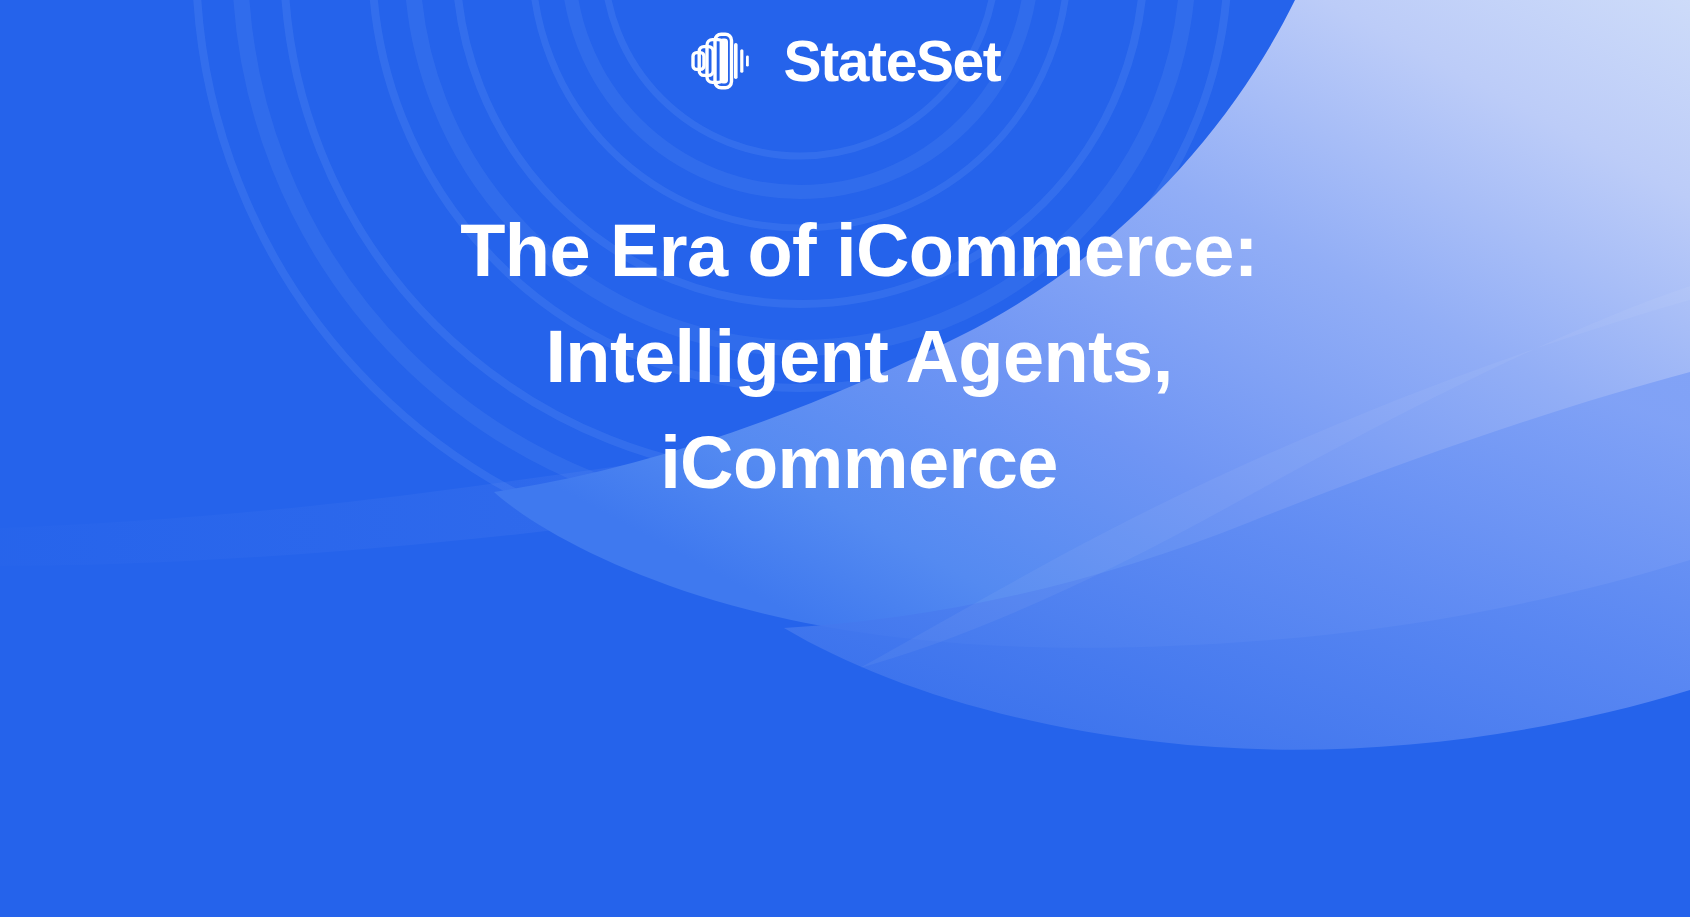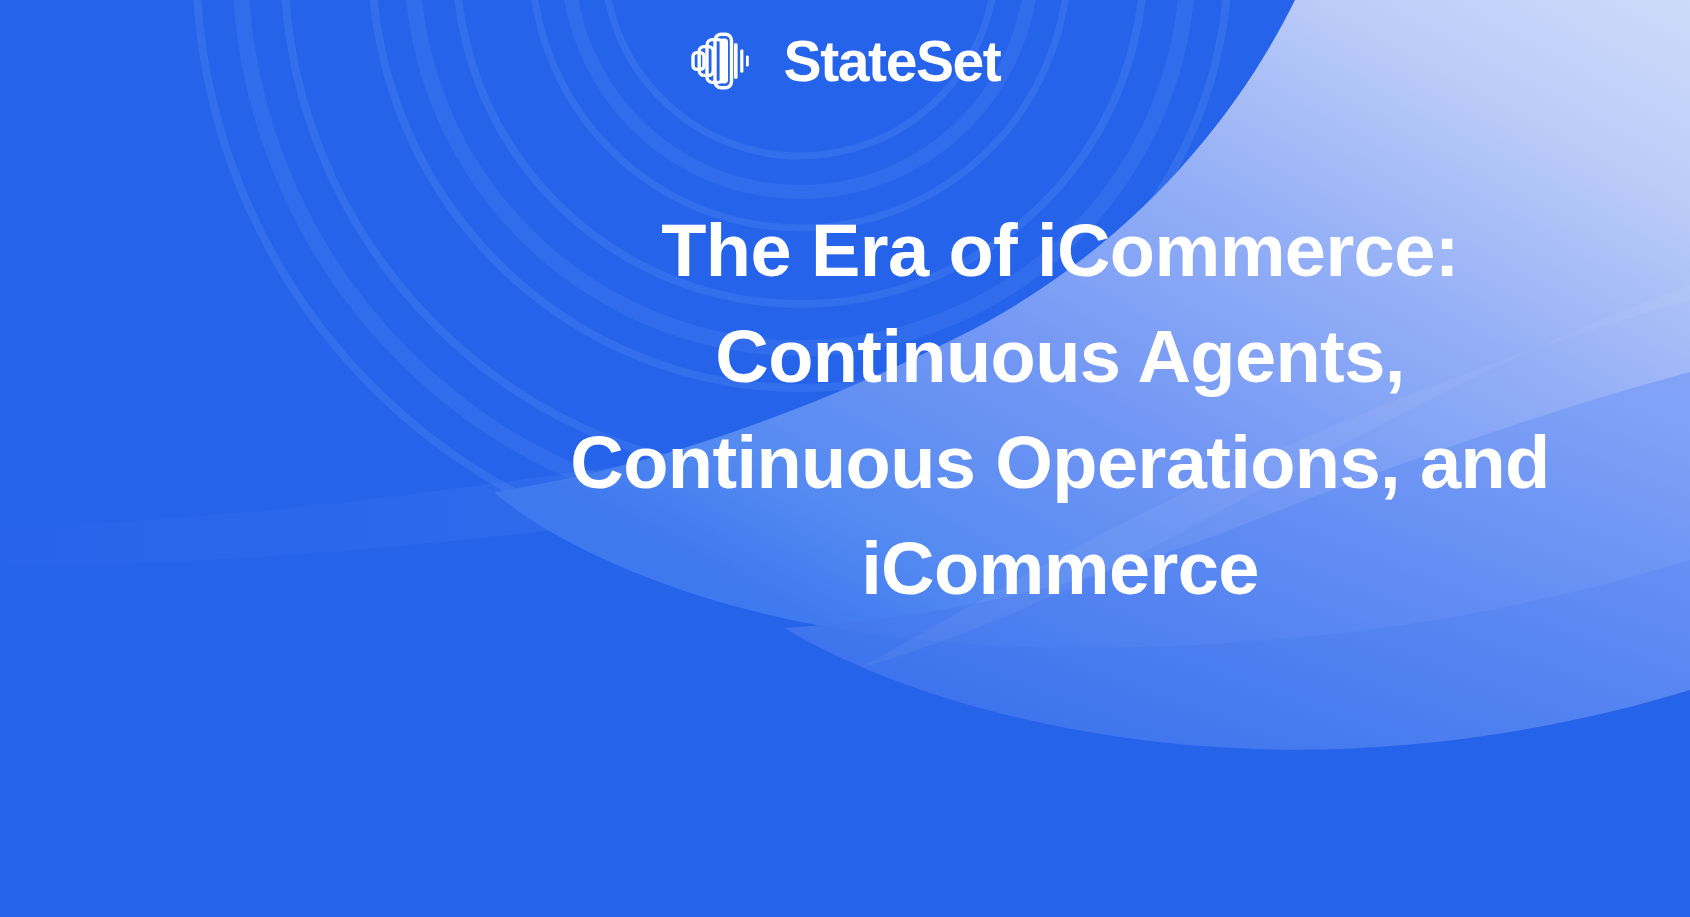--- a/index.html
+++ b/index.html
@@ -50,21 +50,21 @@
     white-space:nowrap;
     font-family:"Liberation Sans", sans-serif;
   }
 
   
   .headline-wrap{
     position:absolute;
     top:198px; left:0; right:0;
     display:flex;
     align-items:flex-start;
-    justify-content:flex-end;
+    justify-content:center;
     z-index:5;
     margin-left:28px;
   }
   .headline{
     width:1260px;
     text-align:center;
     color:#ffffff;
     font-size:74px;
     font-weight:700;
     line-height:106px;
@@ -180,19 +180,18 @@
         <rect x="56.0" y="25.4" width="2.8" height="11.2" rx="1.4"></rect>
       </g>
     </svg>
 
     <span class="brand-word">StateSet</span>
   </div>
 
   <div class="headline-wrap">
     <h1 class="headline">
       <span class="ln">The Era of iCommerce:</span>
-      <span class="ln">Continuous Agents,</span>
-      <span class="ln">Continuous Operations, and</span>
+      <span class="ln">Intelligent Agents,</span>
       <span class="ln">iCommerce</span>
     </h1>
   </div>
 
 </div>
 
 </body></html>

